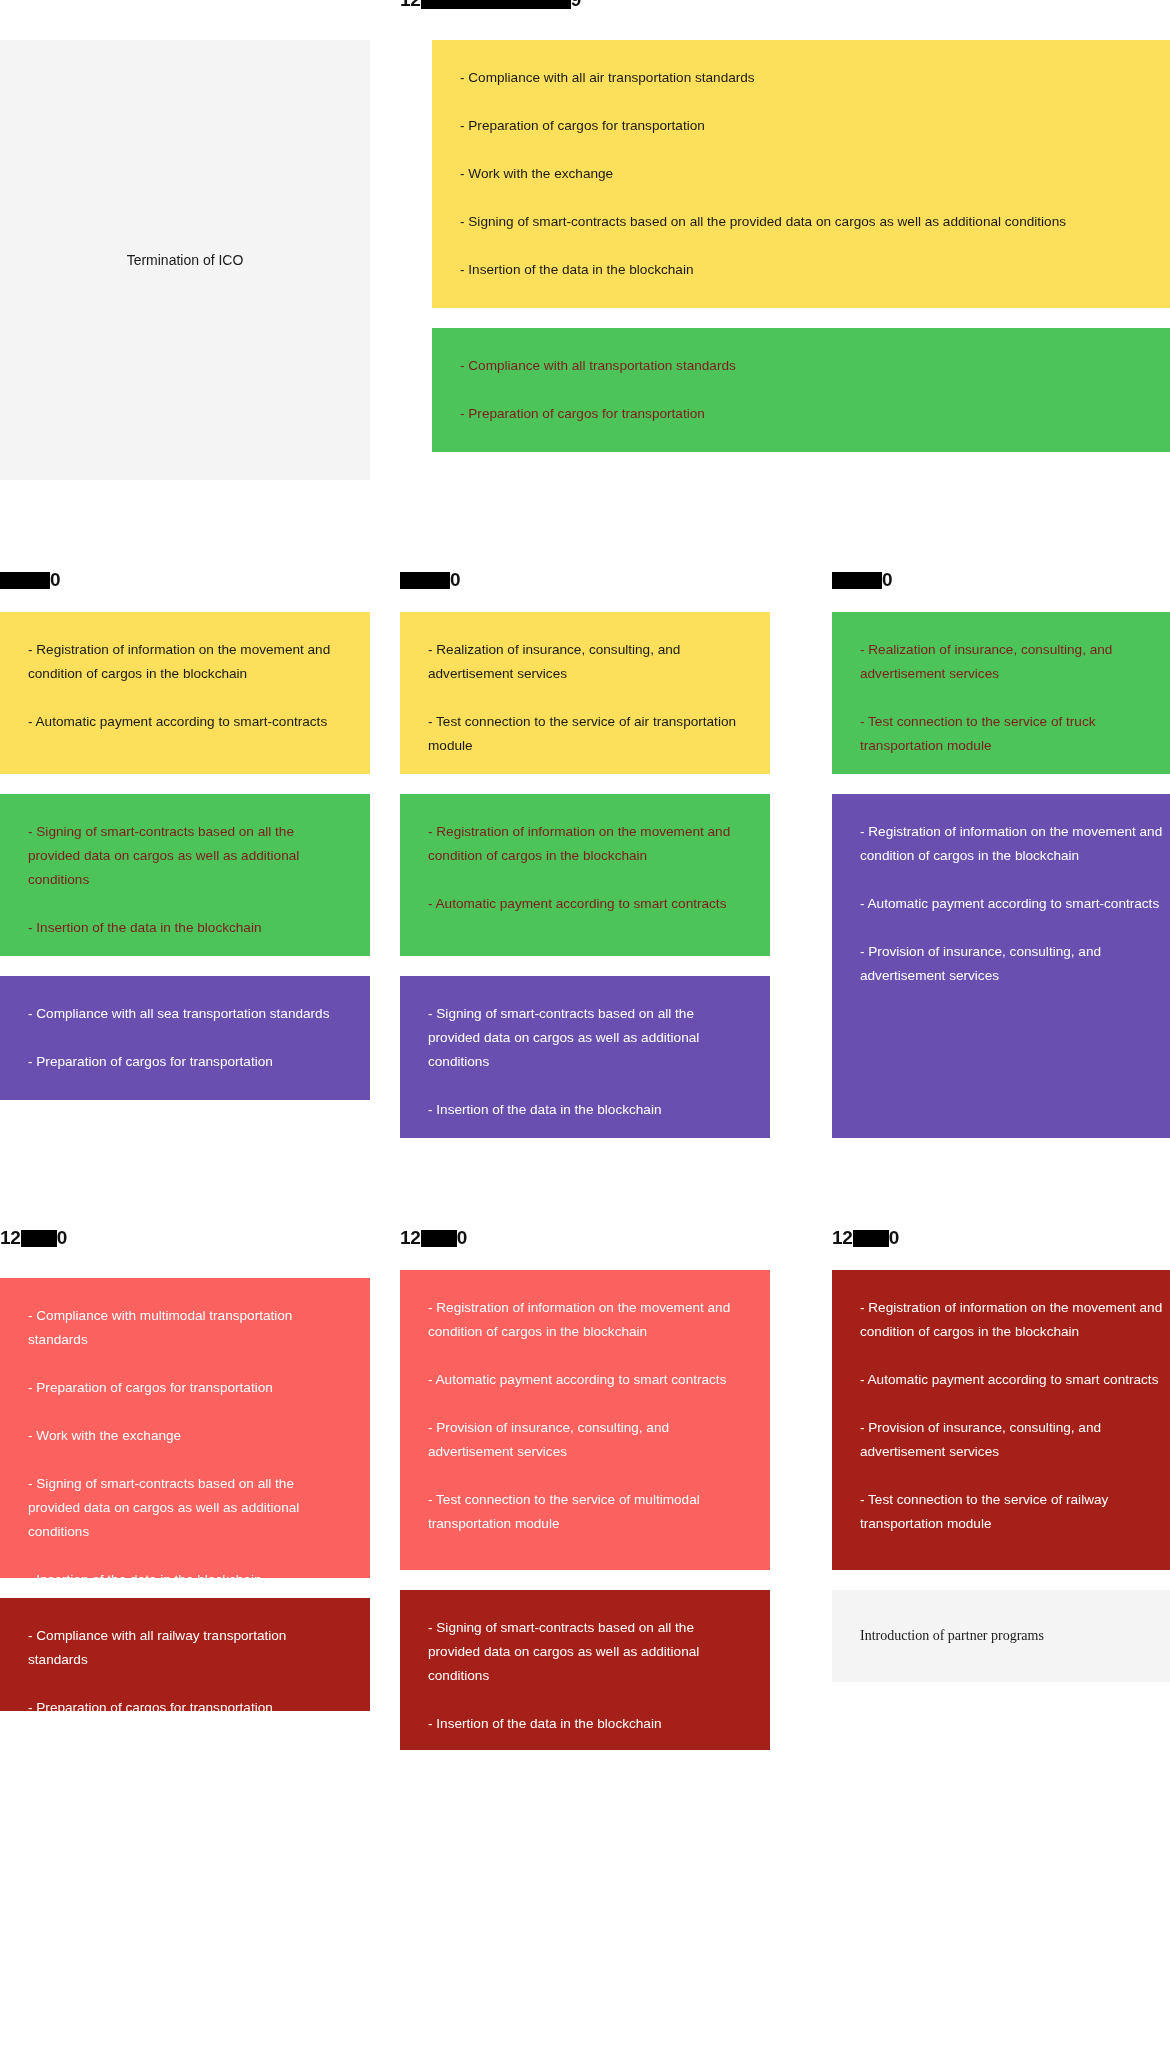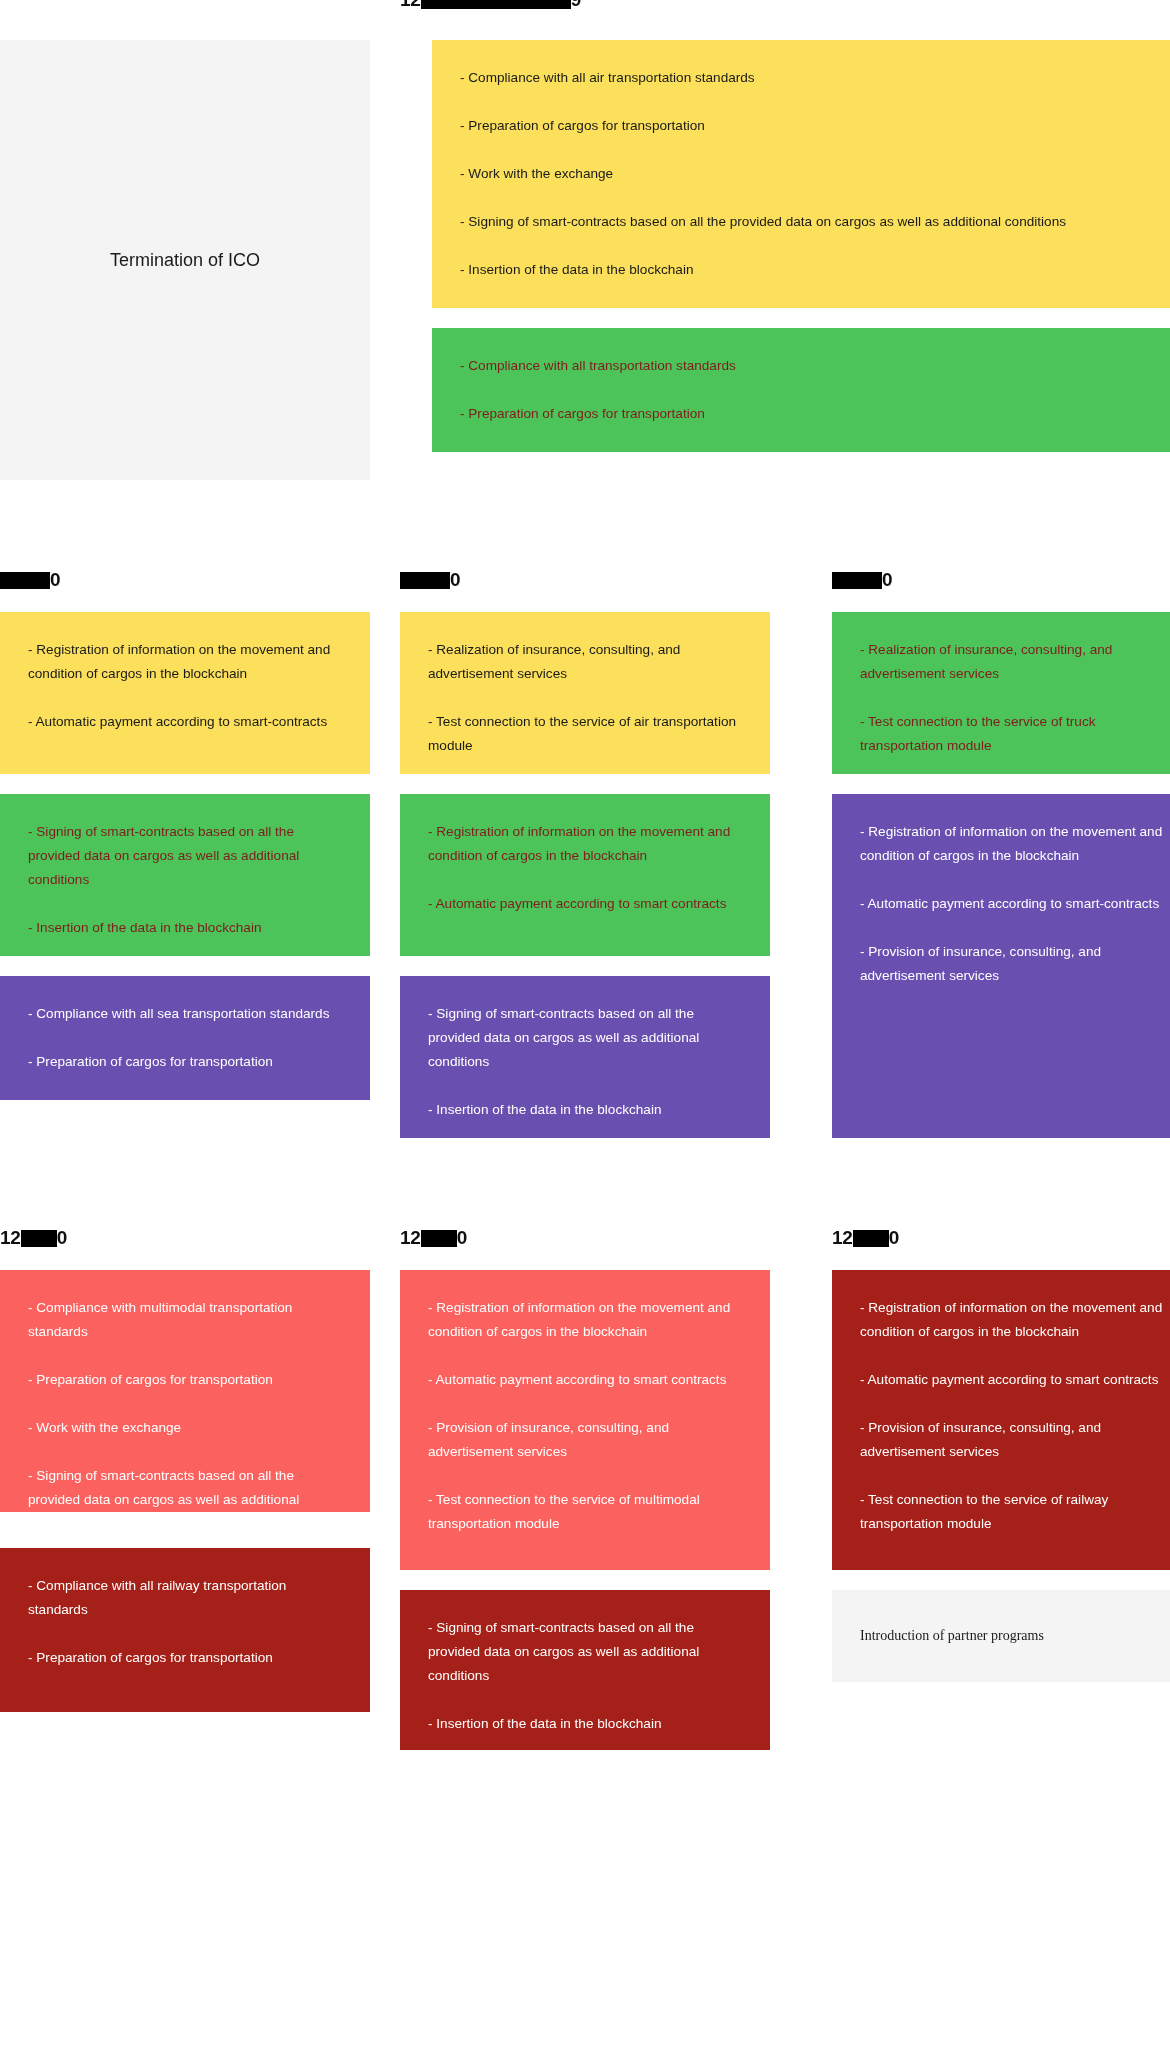--- a/index.html
+++ b/index.html
@@ -68,21 +68,21 @@
 
   
   .blk-termination {
     width: 370px;
     height: 440px;
     display: flex;
     align-items: center;
     justify-content: center;
     text-align: center;
     padding: 0 20px;
-    font-size: 18px;
+    font-size: 14px;
   }
 
   .r1 { margin-top: 40px; }
   .gap-row { height: 68px; }
 
   .gray-note {
     background: #F4F4F4;
     color: #1a1a1a;
     width: 370px;
     min-height: 92px;
@@ -230,28 +230,28 @@
           <span class="post">0</span>
       </div>
     </div>
   </div>
 
   <div style="height:20px;"></div>
 
   <div class="row" style="align-items:flex-start;">
 
     <div class="col">
-      <div class="card card--salmon" style="height:242px;">
+      <div class="card card--salmon" style="height:300px;margin-top:8px;">
         <p>- Compliance with multimodal transportation standards</p>
         <p>- Preparation of cargos for transportation</p>
         <p>- Work with the exchange</p>
         <p>- Signing of smart-contracts based on all the provided data on cargos as well as additional conditions</p>
         <p>- Insertion of the data in the blockchain</p>
       </div>
-      <div class="card card--darkred" style="height:164px;margin-top:16px;">
+      <div class="card card--darkred" style="height:113px;">
         <p>- Compliance with all railway transportation standards</p>
         <p>- Preparation of cargos for transportation</p>
       </div>
     </div>
 
     <div class="col">
       <div class="card card--salmon" style="height:300px;">
         <p>- Registration of information on the movement and condition of cargos in the blockchain</p>
         <p>- Automatic payment according to smart contracts</p>
         <p>- Provision of insurance, consulting, and advertisement services</p>

